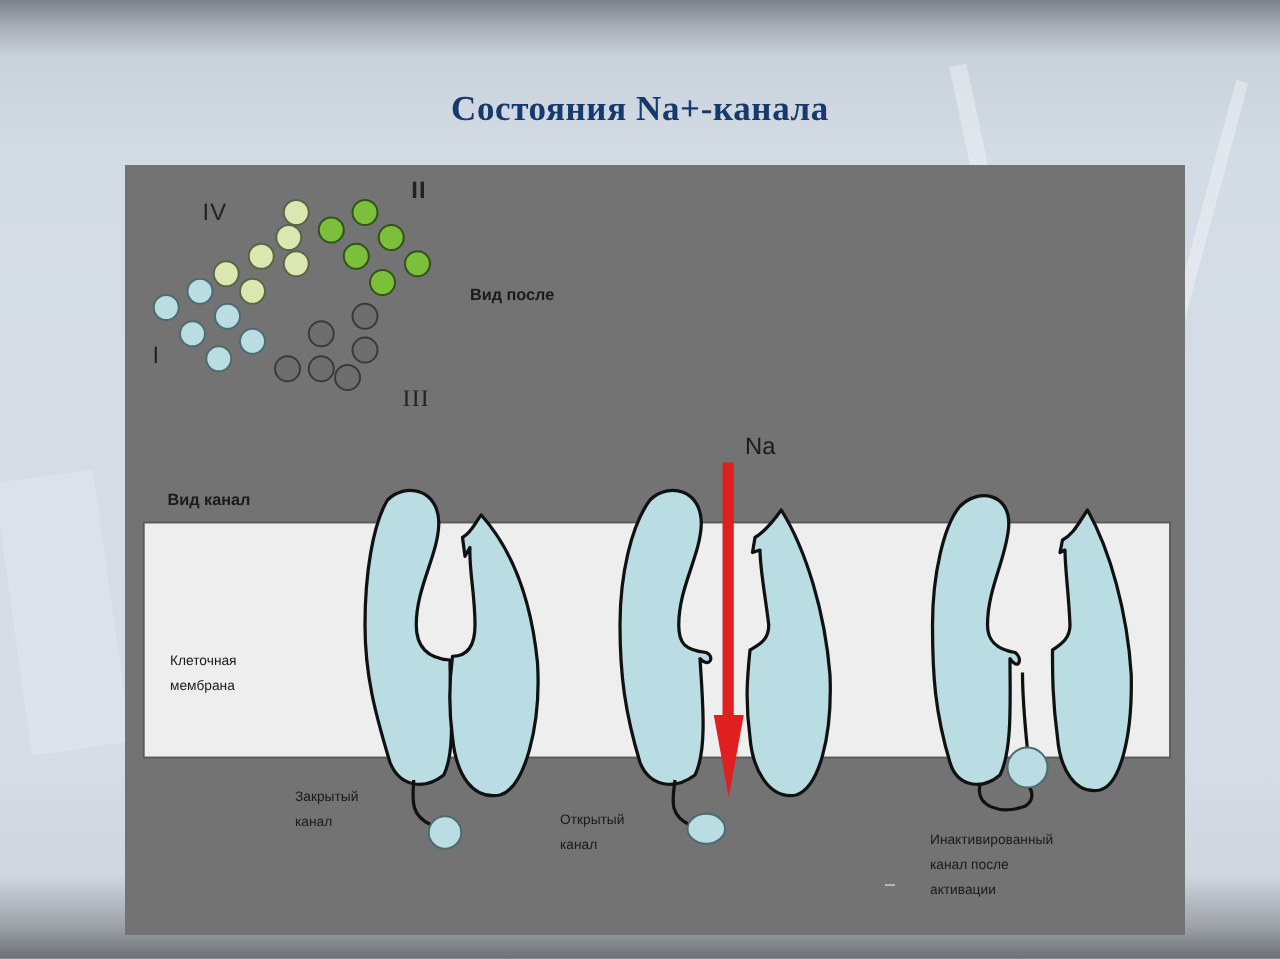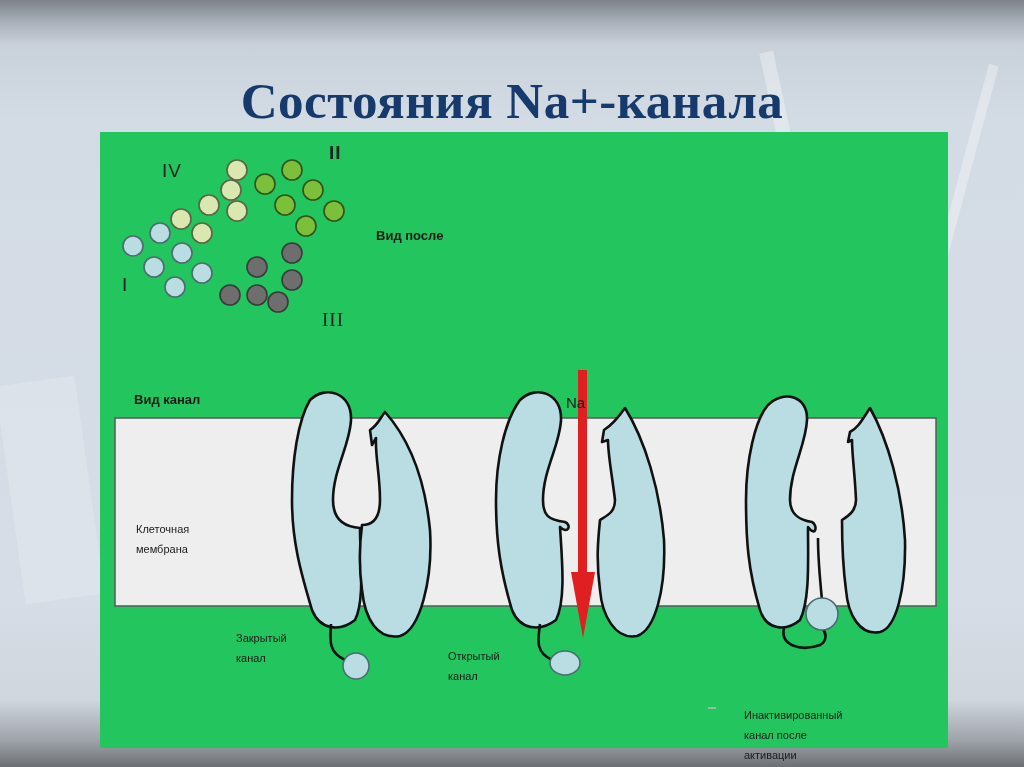--- a/index.html
+++ b/index.html
@@ -4,26 +4,26 @@
 <style>
   html, body { margin:0; padding:0; }
   body {
     width:1024px; height:767px; overflow:hidden; position:relative;
     background: linear-gradient(180deg, #7d828a 0px, #a9b0b9 22px, #c9d1db 45px, #d3dbe4 120px, #d6dde6 600px, #cfd6de 700px, #9fa4aa 740px, #6c7075 767px);
     font-family: "Liberation Sans", sans-serif;
   }
   .bg-shard { position:absolute; background: rgba(255,255,255,0.35); }
   .title {
     position:absolute; left:0; top:72px; width:1024px; text-align:center;
-    font-family: "Liberation Serif", serif; font-weight:bold; font-size:51px;
+    font-family: "Liberation Serif", serif; font-weight:bold; font-size:28px;
     color:#163a6b; letter-spacing:0.5px;
   }
   .panel {
     position:absolute; left:100px; top:132px; width:848px; height:616px;
-    background:#22c55e;
+    background:#737373;
   }
   svg.diagram { position:absolute; left:0; top:0; }
   .lbl { position:absolute; color:#1a1a1a; font-size:11px; line-height:20px; }
   .lbl.bold { font-weight:bold; font-size:13px; }
   .roman { position:absolute; font-size:19px; color:#222; letter-spacing:1px; }
 </style>
 </head>
 <body>
 
 <div class="bg-shard" style="left:780px;top:50px;width:14px;height:200px;transform:rotate(-12deg);"></div>
@@ -111,28 +111,28 @@
   <div class="roman" style="left:222px;top:177px;font-family:Liberation Serif, serif;">III</div>
 
   <div class="lbl bold" style="left:276px;top:94px;">Вид после</div>
   <div class="lbl bold" style="left:34px;top:258px;">Вид канал</div>
 
   <div class="lbl" style="left:36px;top:387px;">
     <div>Клеточная</div>
     <div>мембрана</div>
   </div>
 
-  <div class="lbl" style="left:466px;top:216px;font-size:15px;margin-top:45px;">Na</div>
+  <div class="lbl" style="left:496px;top:216px;font-size:19px;">Na</div>
 
   <div class="lbl" style="left:136px;top:496px;">
     <div>Закрытый</div>
     <div>канал</div>
   </div>
   <div class="lbl" style="left:348px;top:514px;">
     <div>Открытый</div>
     <div>канал</div>
   </div>
-  <div class="lbl" style="left:644px;top:530px;margin-top:43px;">
+  <div class="lbl" style="left:644px;top:530px;">
     <div>Инактивированный</div>
     <div>канал после</div>
     <div>активации</div>
   </div>
 </div>
 
 </body></html>

